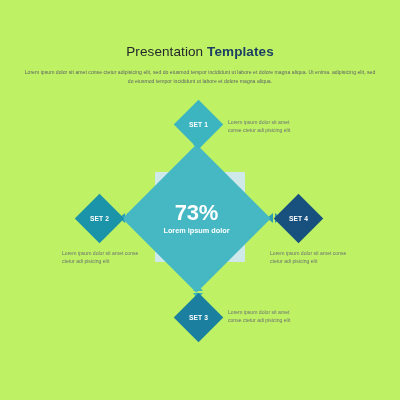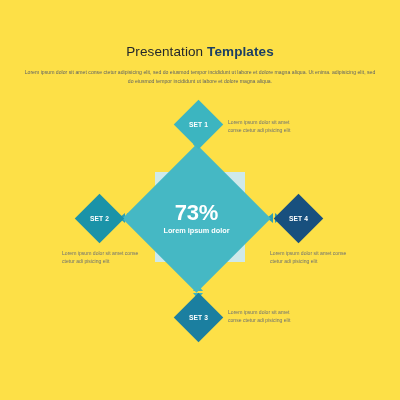--- a/index.html
+++ b/index.html
@@ -10,21 +10,21 @@
   body {
     width: 400px;
     height: 400px;
     font-family: "Liberation Sans", sans-serif;
     overflow: hidden;
   }
   #slide {
     position: relative;
     width: 400px;
     height: 400px;
-    background: #fde047;
+    background: #bef264;
   }
 
   
   #title {
     position: absolute;
     top: 44px;
     left: 0;
     width: 400px;
     text-align: center;
     font-size: 13.5px;

